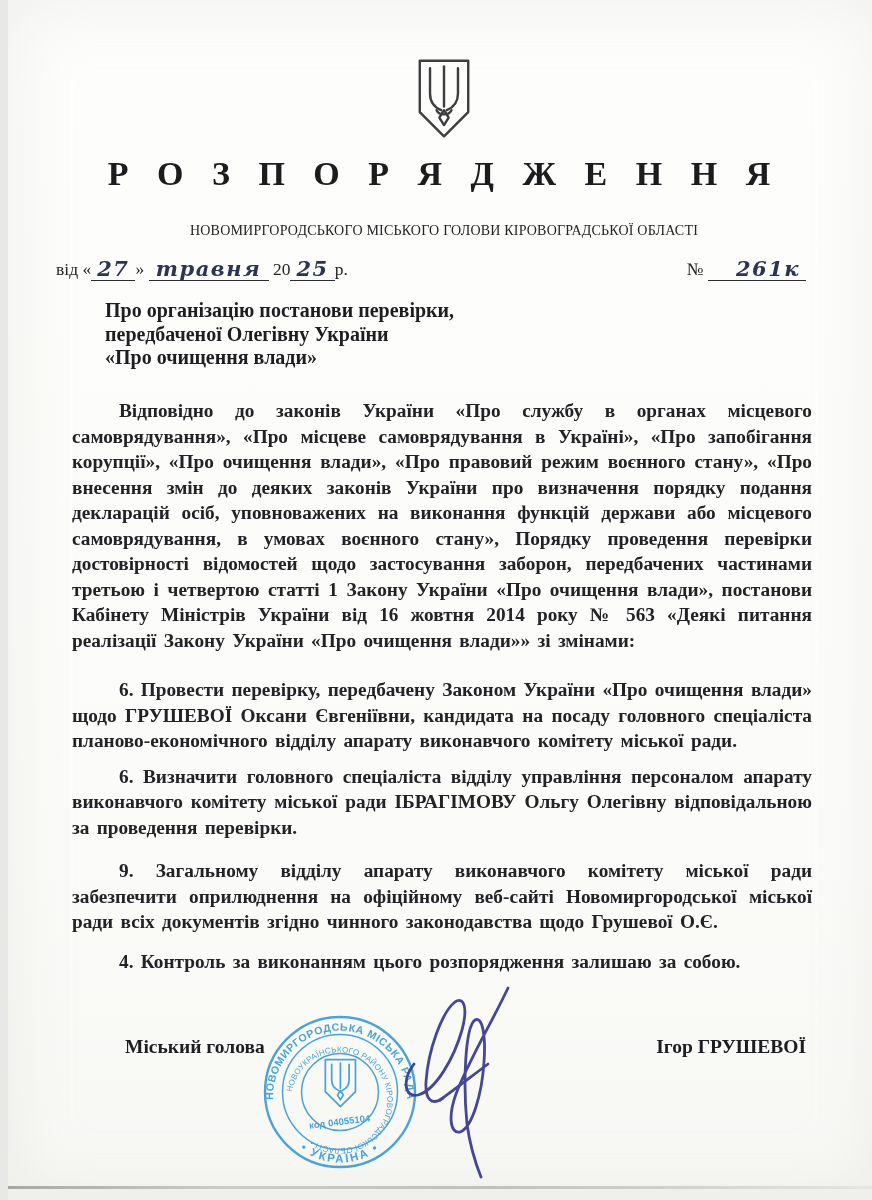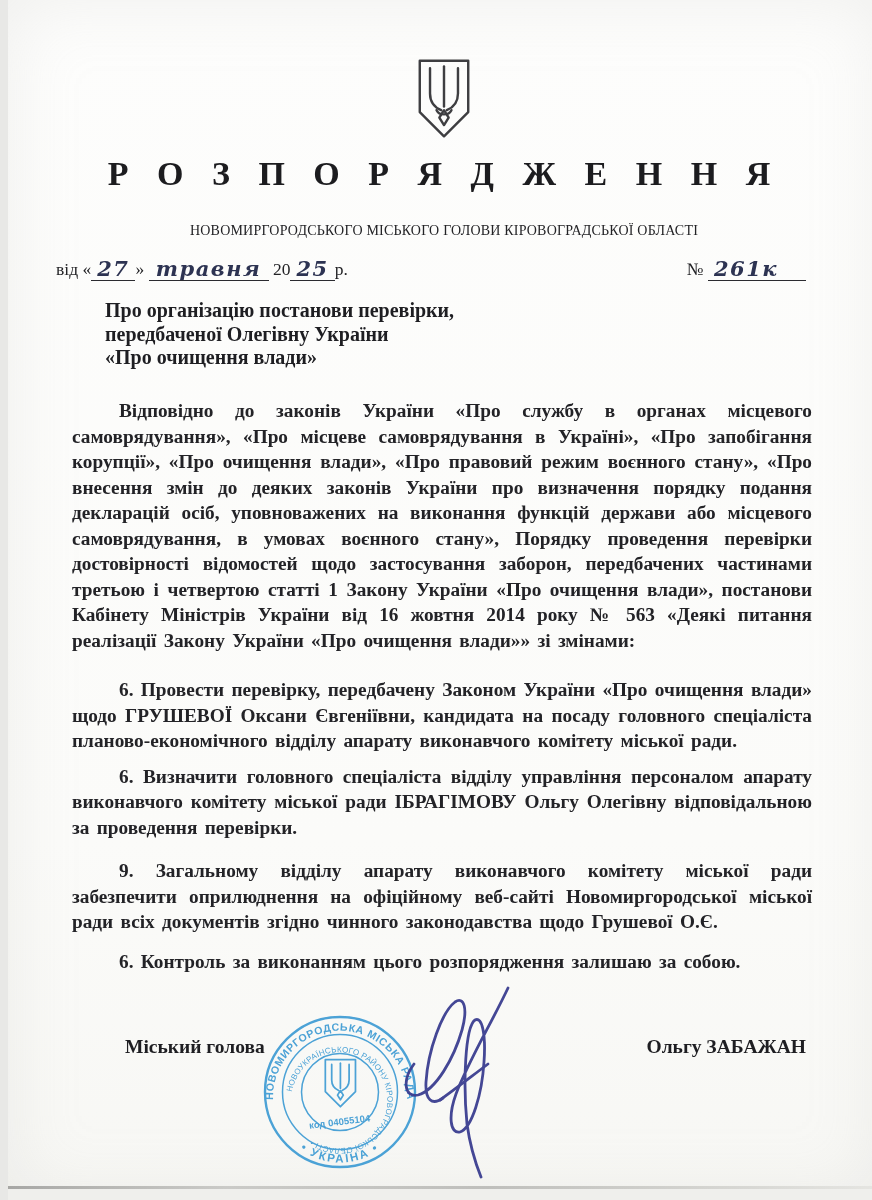--- a/index.html
+++ b/index.html
@@ -26,21 +26,21 @@
   .hand{
     font-family:"DejaVu Serif", serif;font-style:italic;font-weight:bold;
     font-size:21px;color:#2d3352;letter-spacing:1.5px;
   }
   .uline{
     display:inline-block;border-bottom:1.3px solid #2b2b30;
     padding:0 6px;line-height:1.05;transform:translateY(1px);
   }
   .uline.month{min-width:108px;text-align:center;}
   .uline.day{min-width:30px;text-align:center;}
-  .uline.num{min-width:86px;text-align:left;}
+  .uline.num{min-width:86px;text-align:right;}
   .city-line{text-align:center;font-size:17.5px;margin-top:0;line-height:21px;}
   
   .subject{margin:17px 0 0 97px;font-size:20px;font-weight:bold;line-height:23.7px;color:#1e1e22;}
   
   .body-text{padding:0 68px 0 64px;font-weight:bold;}
   .body-text p{
     margin:0;font-size:19.3px;line-height:25.5px;text-align:justify;
     text-indent:47px;color:#232327;word-spacing:2.5px;
   }
   p.intro{margin-top:28px;}
@@ -100,26 +100,26 @@
     <div>Про організацію постанови перевірки,</div>
     <div>передбаченої Олегівну України</div>
     <div>«Про очищення влади»</div>
   </div>
 
   <div class="body-text">
     <p class="intro">Відповідно до законів України «Про службу в органах місцевого самоврядування», «Про місцеве самоврядування в Україні», «Про запобігання корупції», «Про очищення влади», «Про правовий режим воєнного стану», «Про внесення змін до деяких законів України про визначення порядку подання декларацій осіб, уповноважених на виконання функцій держави або місцевого самоврядування, в умовах воєнного стану», Порядку проведення перевірки достовірності відомостей щодо застосування заборон, передбачених частинами третьою і четвертою статті 1 Закону України «Про очищення влади», постанови Кабінету Міністрів України від 16 жовтня 2014 року № 563 «Деякі питання реалізації Закону України «Про очищення влади»» зі змінами:</p>
     <p class="item-1">6. Провести перевірку, передбачену Законом України «Про очищення влади» щодо ГРУШЕВОЇ Оксани Євгеніївни, кандидата на посаду головного спеціаліста планово-економічного відділу апарату виконавчого комітету міської ради.</p>
     <p class="item-2">6. Визначити головного спеціаліста відділу управління персоналом апарату виконавчого комітету міської ради ІБРАГІМОВУ Ольгу Олегівну відповідальною за проведення перевірки.</p>
     <p class="item-3">9. Загальному відділу апарату виконавчого комітету міської ради забезпечити оприлюднення на офіційному веб-сайті Новомиргородської міської ради всіх документів згідно чинного законодавства щодо Грушевої О.Є.</p>
-    <p class="item-4">6. Контроль за виконанням цього розпорядження залишаю за собою.</p>
+    <p class="item-4">4. Контроль за виконанням цього розпорядження залишаю за собою.</p>
   </div>
 
   <div class="sign-row">
     <span>Міський голова</span>
-    <span>Ольгу ЗАБАЖАН</span>
+    <span>Ігор ГРУШЕВОЇ</span>
   </div>
 
   <svg class="stamp" width="176" height="176" viewBox="0 0 176 176" aria-hidden="true">
     <g stroke="#3f9cd4" fill="none">
       <circle cx="88" cy="88" r="75" stroke-width="2.4"></circle>
       <circle cx="88" cy="88" r="57.5" stroke-width="1.5"></circle>
       <circle cx="88" cy="88" r="38.5" stroke-width="1.5"></circle>
     </g>
     <defs>
       <path id="arcOuterTop" d="M 23,110 A 67,67 0 1 1 153,110"></path>

